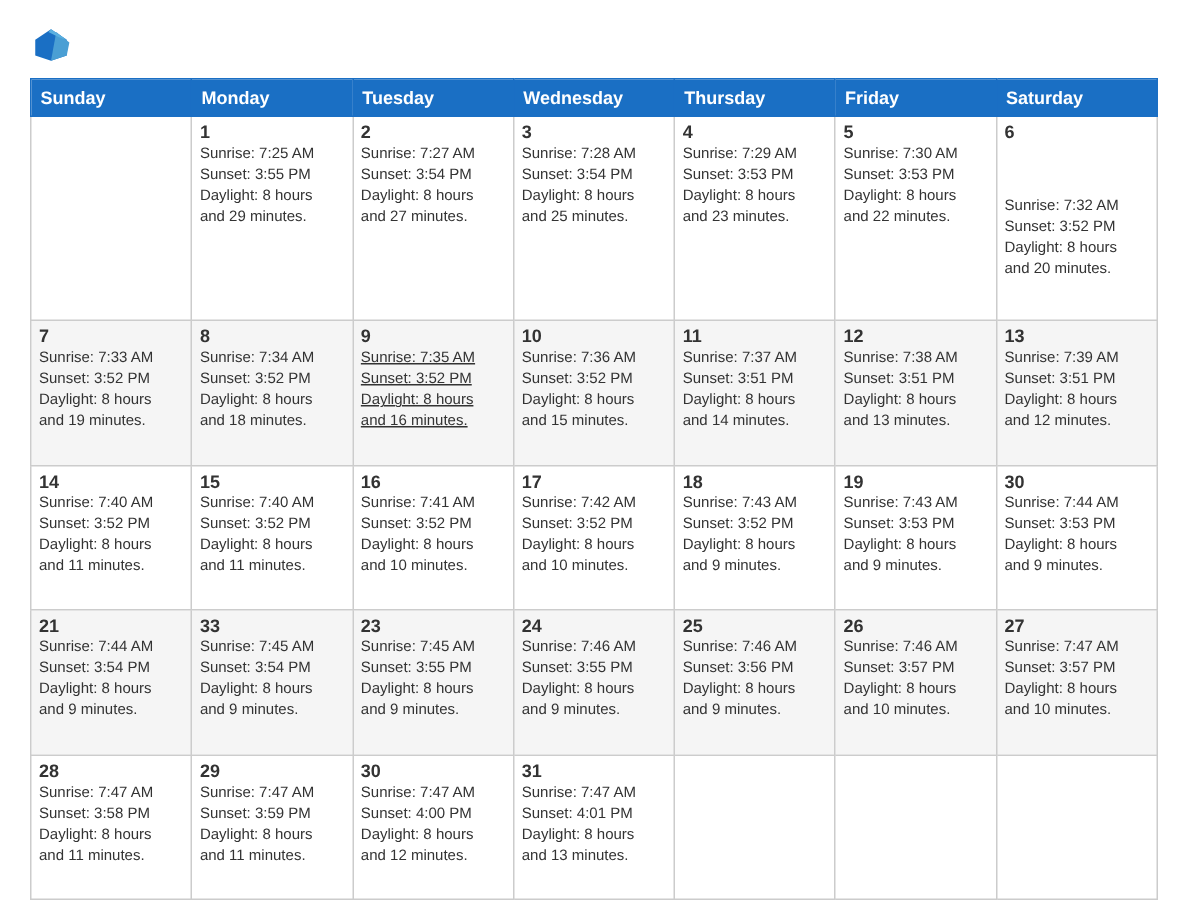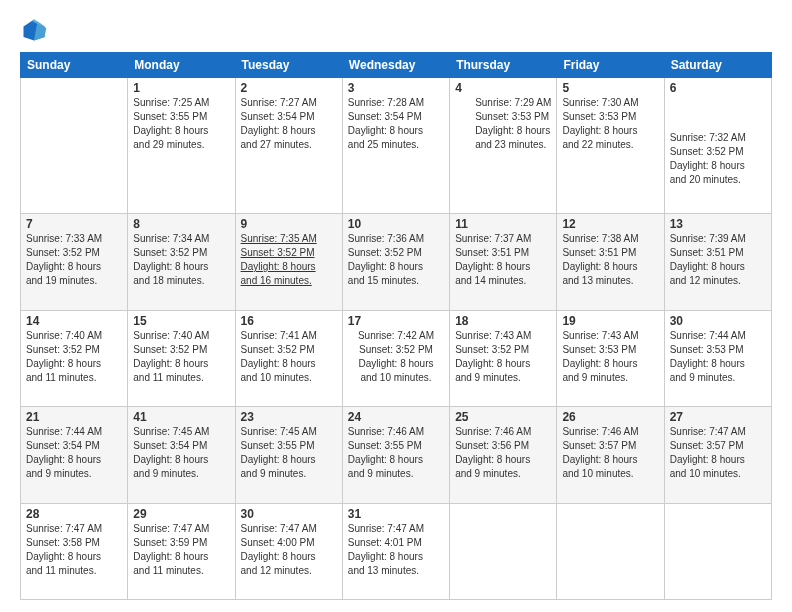--- a/index.html
+++ b/index.html
@@ -158,21 +158,21 @@
           </td>
           <td>
             <div class="day-number">3</div>
             <div class="day-info" style="white-space: pre-line;">Sunrise: 7:28 AM
 Sunset: 3:54 PM
 Daylight: 8 hours
 and 25 minutes.</div>
           </td>
           <td>
             <div class="day-number">4</div>
-            <div class="day-info" style="white-space: pre-line; margin-left: 20px;">Sunrise: 7:29 AM
+            <div class="day-info" style="white-space: pre-line;">Sunrise: 7:29 AM
 Sunset: 3:53 PM
 Daylight: 8 hours
 and 23 minutes.</div>
           </td>
           <td>
             <div class="day-number">5</div>
             <div class="day-info" style="white-space: pre-line;">Sunrise: 7:30 AM
 Sunset: 3:53 PM
 Daylight: 8 hours
 and 22 minutes.</div>
@@ -253,21 +253,21 @@
           </td>
           <td>
             <div class="day-number">16</div>
             <div class="day-info" style="white-space: pre-line;">Sunrise: 7:41 AM
 Sunset: 3:52 PM
 Daylight: 8 hours
 and 10 minutes.</div>
           </td>
           <td>
             <div class="day-number">17</div>
-            <div class="day-info" style="white-space: pre-line; text-align: center;">Sunrise: 7:42 AM
+            <div class="day-info" style="white-space: pre-line;">Sunrise: 7:42 AM
 Sunset: 3:52 PM
 Daylight: 8 hours
 and 10 minutes.</div>
           </td>
           <td>
             <div class="day-number">18</div>
             <div class="day-info" style="white-space: pre-line;">Sunrise: 7:43 AM
 Sunset: 3:52 PM
 Daylight: 8 hours
 and 9 minutes.</div>
@@ -289,21 +289,21 @@
         </tr>
         <tr>
           <td>
             <div class="day-number">21</div>
             <div class="day-info" style="white-space: pre-line;">Sunrise: 7:44 AM
 Sunset: 3:54 PM
 Daylight: 8 hours
 and 9 minutes.</div>
           </td>
           <td>
-            <div class="day-number">41</div>
+            <div class="day-number">33</div>
             <div class="day-info" style="white-space: pre-line;">Sunrise: 7:45 AM
 Sunset: 3:54 PM
 Daylight: 8 hours
 and 9 minutes.</div>
           </td>
           <td>
             <div class="day-number">23</div>
             <div class="day-info" style="white-space: pre-line;">Sunrise: 7:45 AM
 Sunset: 3:55 PM
 Daylight: 8 hours

